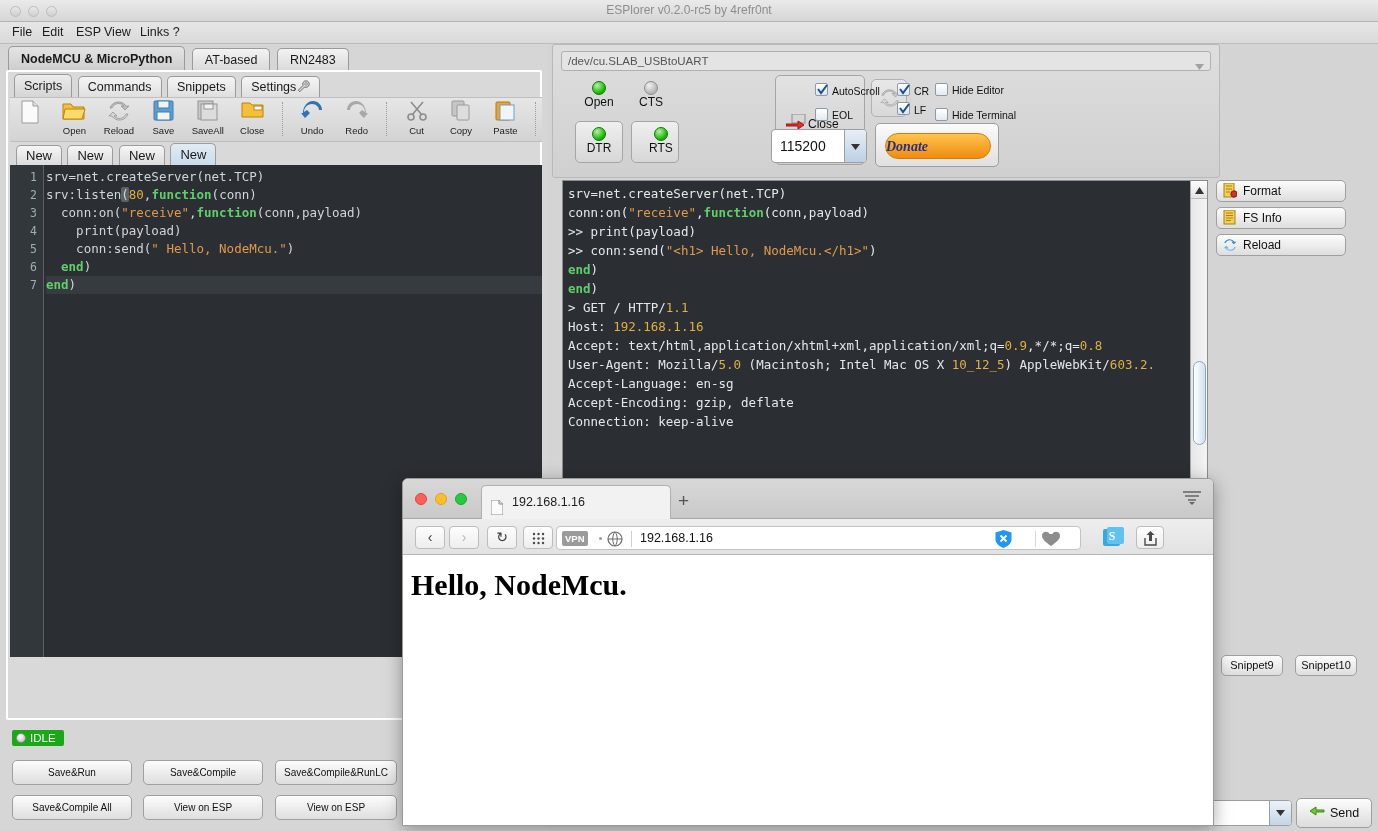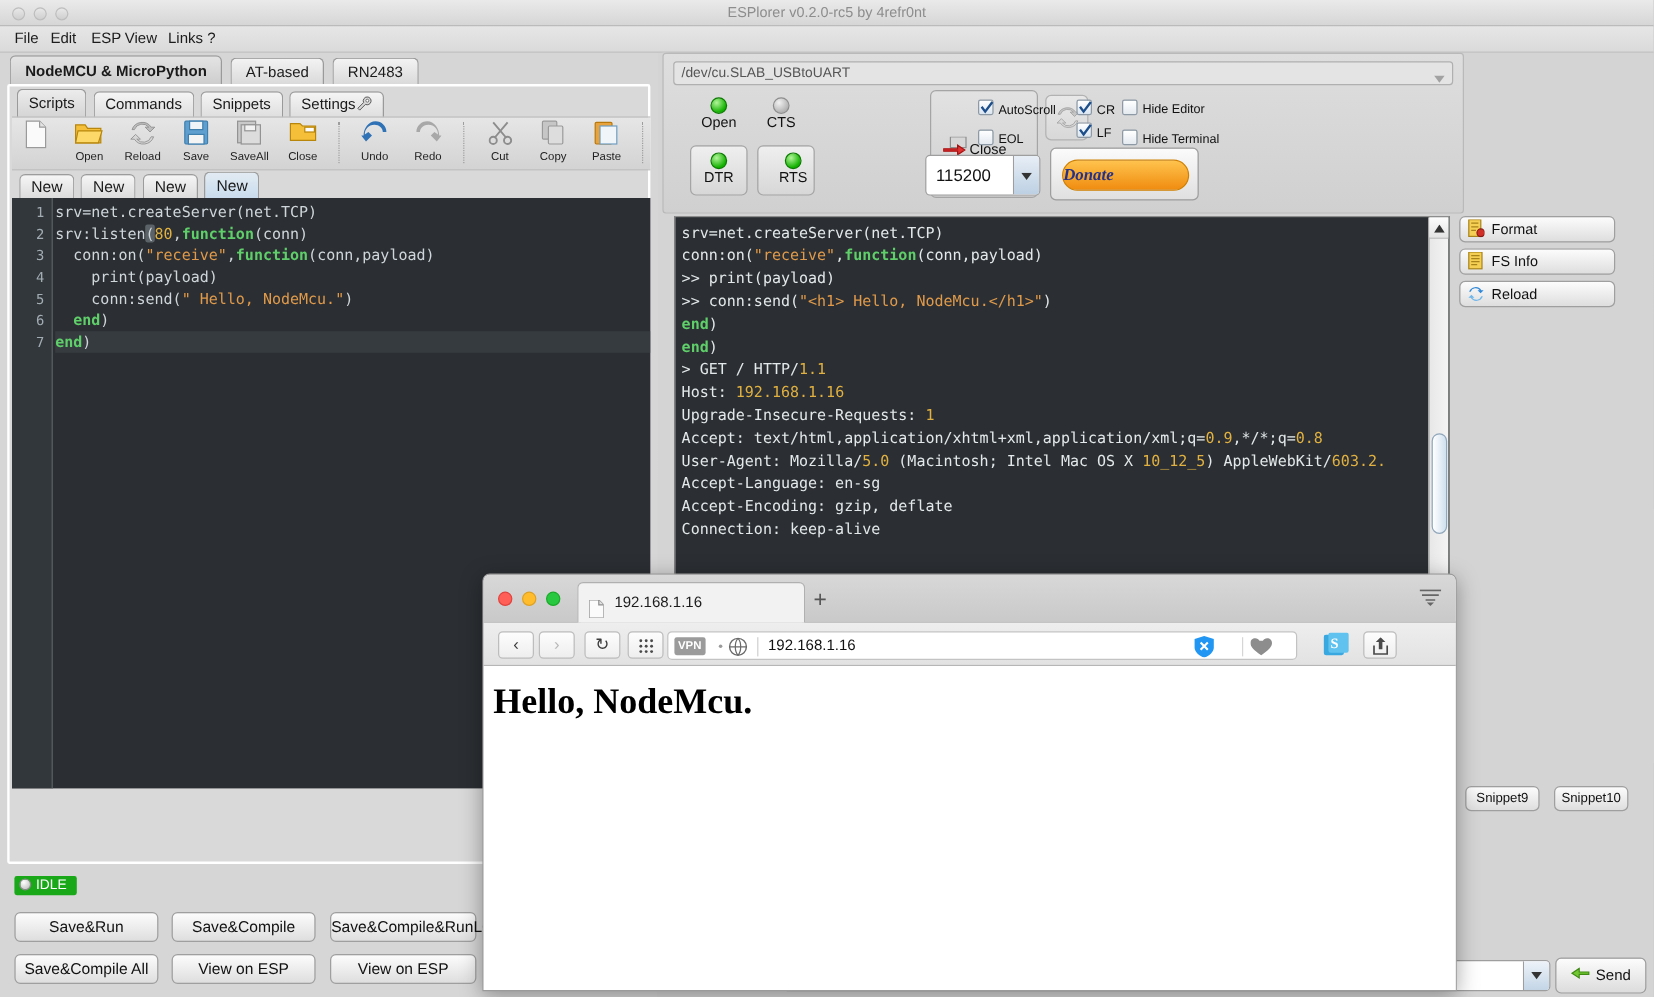--- a/index.html
+++ b/index.html
@@ -126,21 +126,21 @@
     position: absolute; left: 12px; top: 686px; height: 16px;
     background: #18a818; color: #fff; font-size: 11.5px;
     padding: 0 8px 0 4px; line-height: 16px; border-radius: 2px;
   }
   .status-dot { display:inline-block; width:10px; height:10px; border-radius:50%;
     background: radial-gradient(circle at 35% 30%, #fff, #b6b6b6);
     border:1px solid #8b8b8b; vertical-align:-1px; margin-right:4px; }
 
   .gbtn {
     position: absolute; height: 25px; border: 1px solid #9f9f9f; border-radius: 5px;
-    background: linear-gradient(#fcfcfc, #dedede); font-size: 13px; color: #111;
+    background: linear-gradient(#fcfcfc, #dedede); font-size: 10px; color: #111;
     text-align: center; line-height: 23px; cursor: default;
   }
 
   
   .right-panel {
     position: absolute; left: 548px; top: 44px; width: 830px; height: 787px;
     background: #d4d4d4;
   }
   .serialbar {
     position: absolute; left: 4px; top: 0px; width: 668px; height: 134px;
@@ -560,21 +560,20 @@
     <div class="terminal">
       <div style="padding-top:3px">
         <div class="tl">srv=net.createServer(net.TCP)</div>
         <div class="tl">conn:on(<span class="k-str">"receive"</span>,<span class="k-kw">function</span>(conn,payload)</div>
         <div class="tl">&gt;&gt; print(payload)</div>
         <div class="tl">&gt;&gt; conn:send(<span class="k-str">"&lt;h1&gt; Hello, NodeMcu.&lt;/h1&gt;"</span>)</div>
         <div class="tl"><span class="k-kw">end</span>)</div>
         <div class="tl"><span class="k-kw">end</span>)</div>
         <div class="tl">&gt; GET / HTTP/<span class="k-num">1.1</span></div>
         <div class="tl">Host: <span class="k-num">192.168.1.16</span></div>
-        <div class="tl">Upgrade-Insecure-Requests: <span class="k-num">1</span></div>
         <div class="tl">Accept: text/html,application/xhtml+xml,application/xml;q=<span class="k-num">0.9</span>,*/*;q=<span class="k-num">0.8</span></div>
         <div class="tl">User-Agent: Mozilla/<span class="k-num">5.0</span> (Macintosh; Intel Mac OS X <span class="k-num">10_12_5</span>) AppleWebKit/<span class="k-num">603.2.</span></div>
         <div class="tl">Accept-Language: en-sg</div>
         <div class="tl">Accept-Encoding: gzip, deflate</div>
         <div class="tl">Connection: keep-alive</div>
       </div>
       <div class="tscroll">
         <div class="tarrow"><svg width="9" height="7" style="margin:6px 0 0 4px">
               <path d="M4.5 0L9 7H0z" fill="#333"></path>
             </svg></div>

